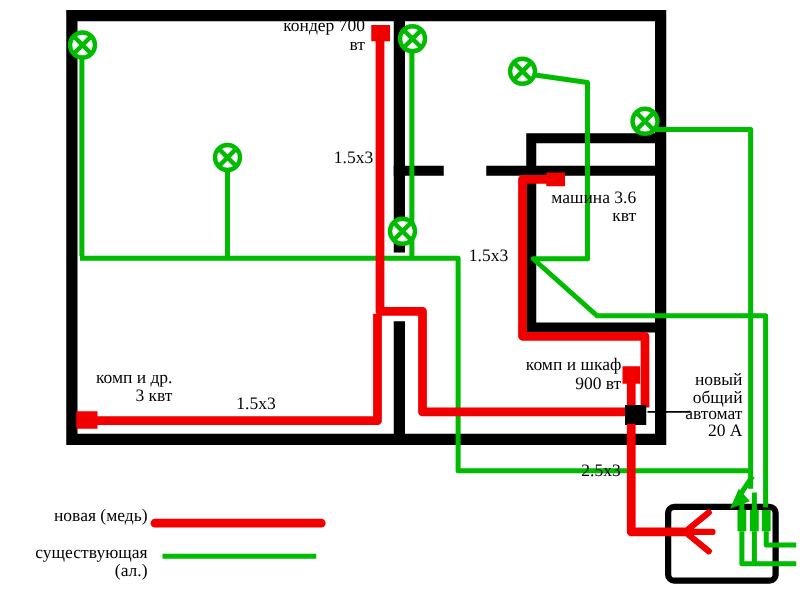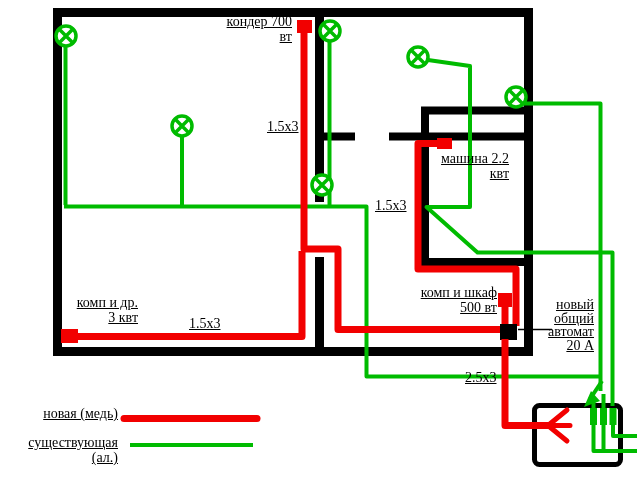--- a/index.html
+++ b/index.html
@@ -1,19 +1,19 @@
 <!DOCTYPE html>
 <html><head>
 <meta charset="utf-8">
 <style>
   html,body{margin:0;padding:0;background:#fff;}
   #stage{position:relative;width:640px;height:480px;background:#ffffff;overflow:hidden;
          font-family:"Liberation Serif", serif;}
   #stage svg{position:absolute;left:0;top:0;}
-  .lbl{position:absolute;font:14px/1.07 "Liberation Serif", serif;color:#000;white-space:pre-line;text-decoration:underline;}
+  .lbl{position:absolute;font:14px/1.07 "Liberation Serif", serif;color:#000;white-space:pre-line;}
   .r{text-align:right;}
   .tight{line-height:13.5px;text-align:right;}
   .wall{stroke:#000;fill:none;}
   .w9{stroke-width:9px;}
   .w8{stroke-width:8px;}
   .rw{stroke:#f20000;stroke-width:7px;fill:none;stroke-linejoin:round;}
   .rw5{stroke:#f20000;stroke-width:5px;fill:none;stroke-linecap:round;stroke-linejoin:round;}
   .gw{stroke:#00bb00;stroke-width:4px;fill:none;stroke-linejoin:round;}
   .lampc{fill:#fff;stroke:#00bb00;stroke-width:3.5px;}
   .lampx{stroke:#00bb00;stroke-width:3.5px;stroke-linecap:round;fill:none;}
@@ -94,28 +94,28 @@
     </g>
   </g>
 
   <path d="M124,418.5 H257" stroke="#f20000" stroke-width="7" stroke-linecap="round" fill="none"></path>
   <path d="M130,445 H253" stroke="#00bb00" stroke-width="4" fill="none"></path>
 </svg>
 
 <div class="lbl r" style="left:172px;top:15px;width:120px">кондер 700
 вт</div>
 <div class="lbl" style="left:267px;top:120px">1.5x3</div>
-<div class="lbl r" style="left:389px;top:152px;width:120px">машина 2.2
+<div class="lbl r" style="left:389px;top:152px;width:120px">машина 3.6
 квт</div>
 <div class="lbl" style="left:375px;top:199px">1.5x3</div>
 <div class="lbl r" style="left:18px;top:296px;width:120px">комп и др.
 3 квт</div>
 <div class="lbl" style="left:189px;top:317px">1.5x3</div>
 <div class="lbl r" style="left:377px;top:286px;width:120px">комп и шкаф
-500 вт</div>
+900 вт</div>
 <div class="lbl r tight" style="left:474px;top:298px;width:120px">новый
 общий
 автомат
 20 А</div>
 <div class="lbl" style="left:465px;top:371px">2.5x3</div>
 <div class="lbl r" style="left:-2px;top:407px;width:120px">новая (медь)</div>
 <div class="lbl r" style="left:-2px;top:436px;width:120px">существующая
 (ал.)</div>
 
 </div>

